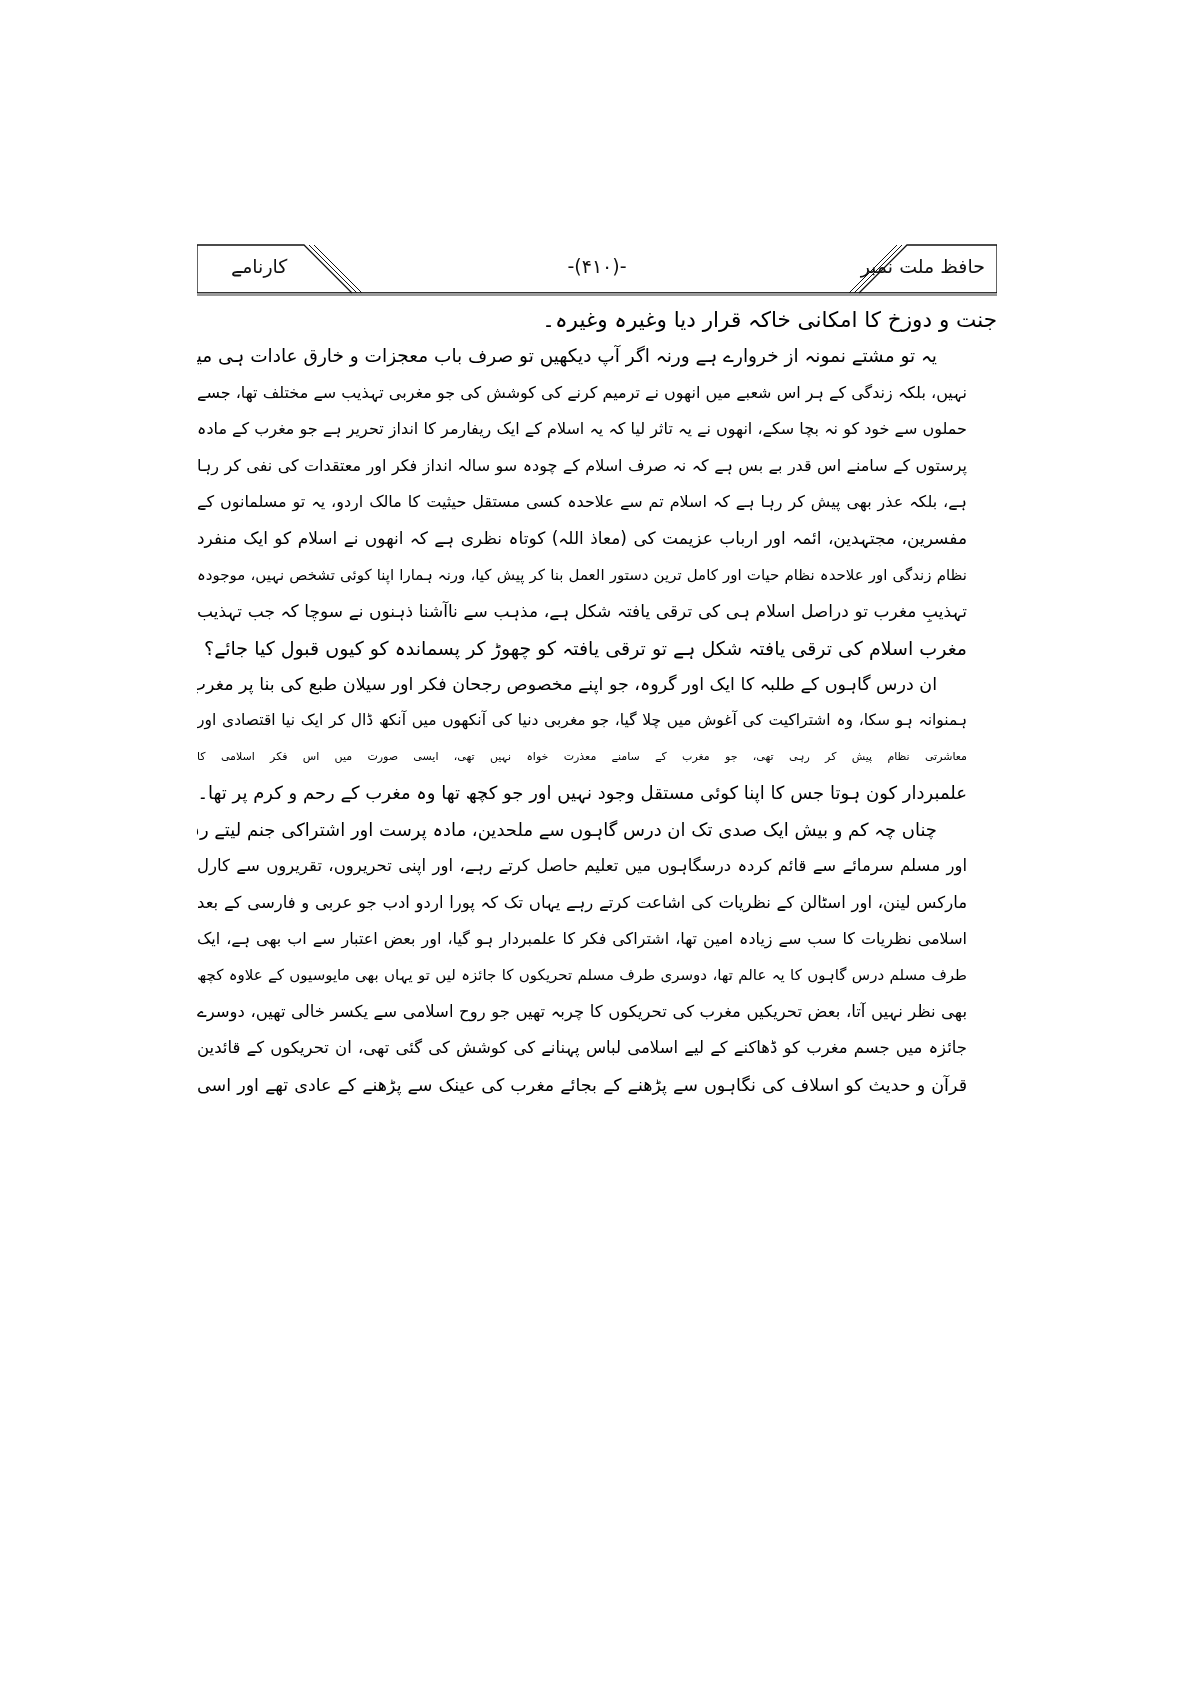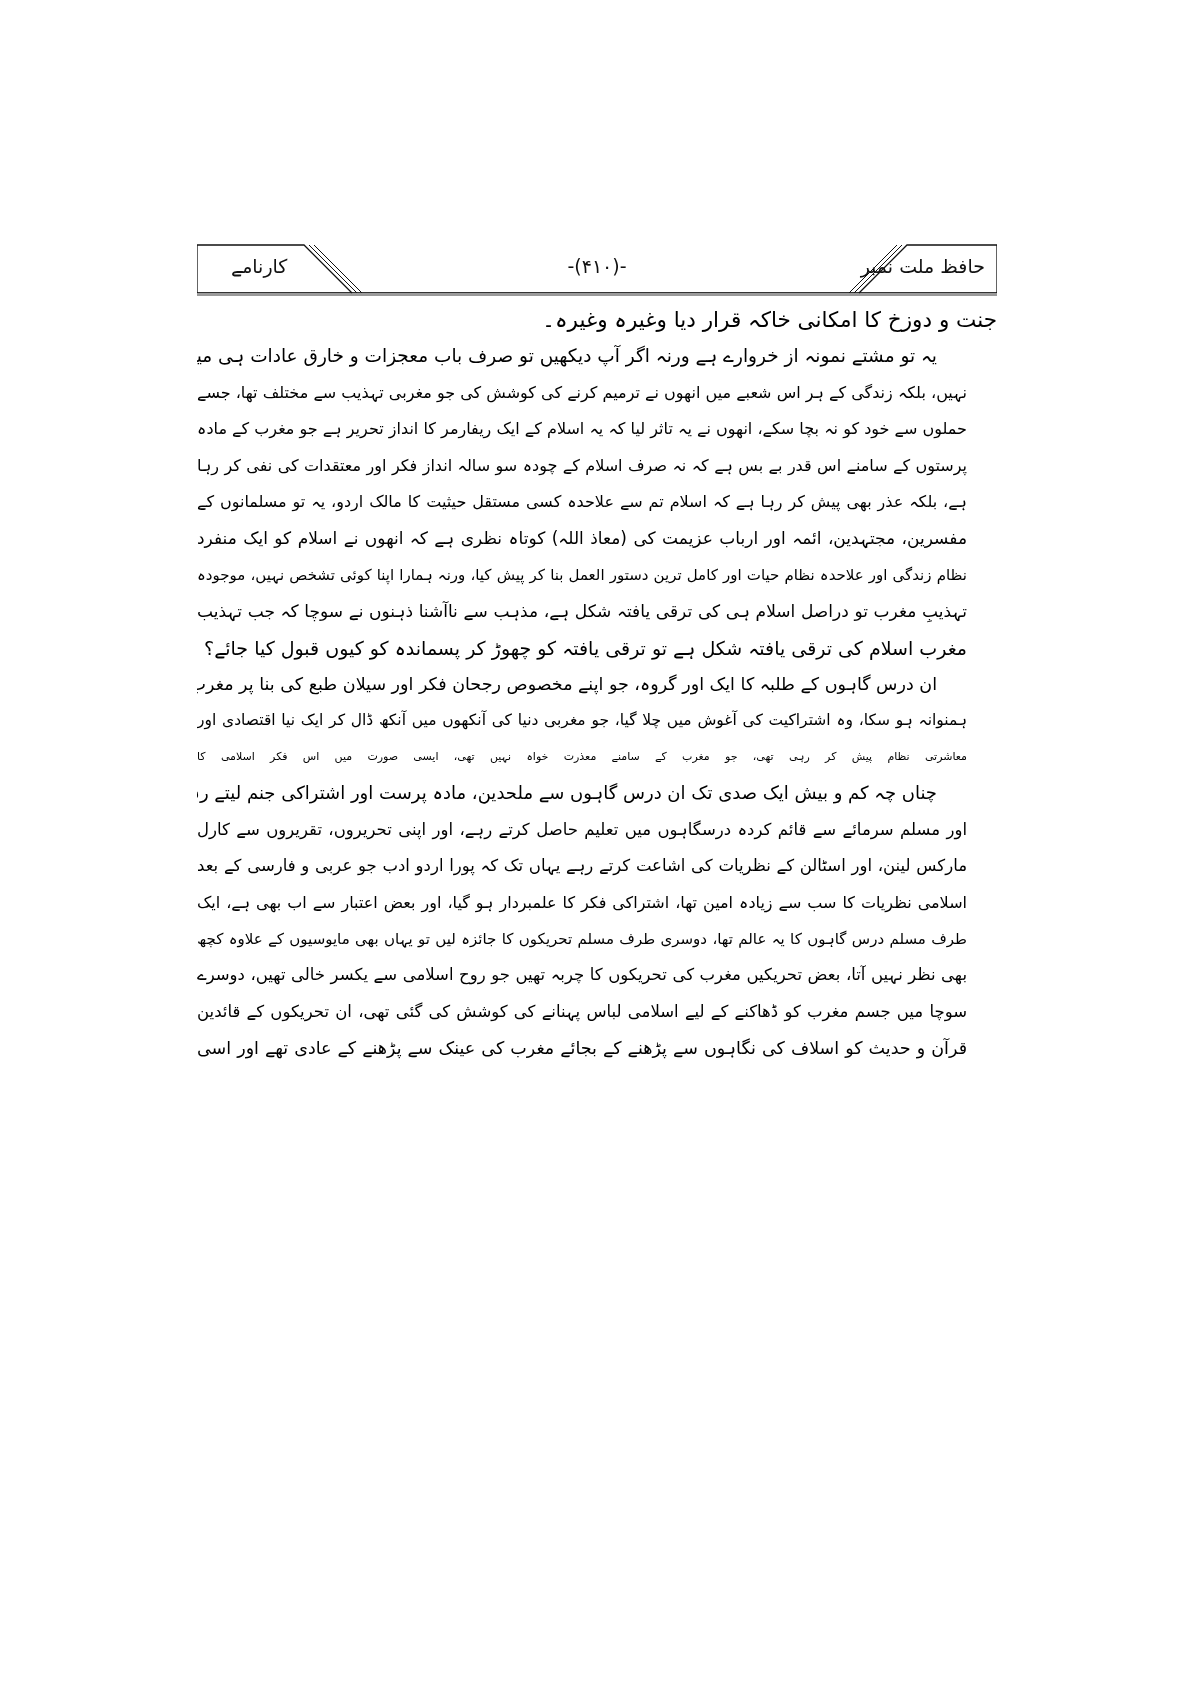--- a/index.html
+++ b/index.html
@@ -128,26 +128,27 @@
       <span class="line" style="overflow: hidden; font-size: 16px;">ہے، بلکہ عذر بھی پیش کر رہا ہے کہ اسلام تم سے علاحدہ کسی مستقل حیثیت کا مالک اردو، یہ تو مسلمانوں کے</span>
       <span class="line" style="overflow: hidden; font-size: 17px;">مفسرین، مجتہدین، ائمہ اور ارباب عزیمت کی (معاذ اللہ) کوتاہ نظری ہے کہ انھوں نے اسلام کو ایک منفرد</span>
       <span class="line" style="overflow: hidden; font-size: 15px;">نظام زندگی اور علاحدہ نظام حیات اور کامل ترین دستور العمل بنا کر پیش کیا، ورنہ ہمارا اپنا کوئی تشخص نہیں، موجودہ</span>
       <span class="line" style="overflow: hidden; font-size: 17px;">تہذیبِ مغرب تو دراصل اسلام ہی کی ترقی یافتہ شکل ہے، مذہب سے ناآشنا ذہنوں نے سوچا کہ جب تہذیب</span>
       <span class="line last" style="overflow: hidden; font-size: 19px;">مغرب اسلام کی ترقی یافتہ شکل ہے تو ترقی یافتہ کو چھوڑ کر پسماندہ کو کیوں قبول کیا جائے؟</span>
     </div>
     <div class="para indent">
       <span class="line" style="overflow: hidden; font-size: 17.5px;">ان درس گاہوں کے طلبہ کا ایک اور گروہ، جو اپنے مخصوص رجحان فکر اور سیلان طبع کی بنا پر مغرب کا</span>
       <span class="line" style="overflow: hidden; font-size: 15.5px;">ہمنوانہ ہو سکا، وہ اشتراکیت کی آغوش میں چلا گیا، جو مغربی دنیا کی آنکھوں میں آنکھ ڈال کر ایک نیا اقتصادی اور</span>
       <span class="line" style="overflow: hidden; font-size: 11px;">معاشرتی نظام پیش کر رہی تھی، جو مغرب کے سامنے معذرت خواہ نہیں تھی، ایسی صورت میں اس فکر اسلامی کا</span>
+      <span class="line last" style="overflow: hidden; font-size: 18px;">علمبردار کون ہوتا جس کا اپنا کوئی مستقل وجود نہیں اور جو کچھ تھا وہ مغرب کے رحم و کرم پر تھا۔</span>
     </div>
     <div class="para indent">
       <span class="line" style="overflow: hidden; font-size: 18px;">چناں چہ کم و بیش ایک صدی تک ان درس گاہوں سے ملحدین، مادہ پرست اور اشتراکی جنم لیتے رہے</span>
       <span class="line" style="overflow: hidden; font-size: 16.5px;">اور مسلم سرمائے سے قائم کردہ درسگاہوں میں تعلیم حاصل کرتے رہے، اور اپنی تحریروں، تقریروں سے کارل</span>
       <span class="line" style="overflow: hidden; font-size: 16.5px;">مارکس لینن، اور اسٹالن کے نظریات کی اشاعت کرتے رہے یہاں تک کہ پورا اردو ادب جو عربی و فارسی کے بعد</span>
       <span class="line" style="overflow: hidden; font-size: 16px;">اسلامی نظریات کا سب سے زیادہ امین تھا، اشتراکی فکر کا علمبردار ہو گیا، اور بعض اعتبار سے اب بھی ہے، ایک</span>
       <span class="line" style="overflow: hidden; font-size: 15px;">طرف مسلم درس گاہوں کا یہ عالم تھا، دوسری طرف مسلم تحریکوں کا جائزہ لیں تو یہاں بھی مایوسیوں کے علاوہ کچھ</span>
       <span class="line" style="overflow: hidden; font-size: 16.5px;">بھی نظر نہیں آتا، بعض تحریکیں مغرب کی تحریکوں کا چربہ تھیں جو روح اسلامی سے یکسر خالی تھیں، دوسرے</span>
-      <span class="line" style="overflow: hidden; font-size: 16.5px;">سوچا میں جسم مغرب کو ڈھاکنے کے لیے اسلامی لباس پہنانے کی کوشش کی گئی تھی، ان تحریکوں کے قائدین</span>
+      <span class="line" style="overflow: hidden; font-size: 16.5px;">جائزہ میں جسم مغرب کو ڈھاکنے کے لیے اسلامی لباس پہنانے کی کوشش کی گئی تھی، ان تحریکوں کے قائدین</span>
       <span class="line" style="overflow: hidden; font-size: 17.5px;">قرآن و حدیث کو اسلاف کی نگاہوں سے پڑھنے کے بجائے مغرب کی عینک سے پڑھنے کے عادی تھے اور اسی</span>
     </div>
   </div>
 
 </div>
 
 </body></html>

